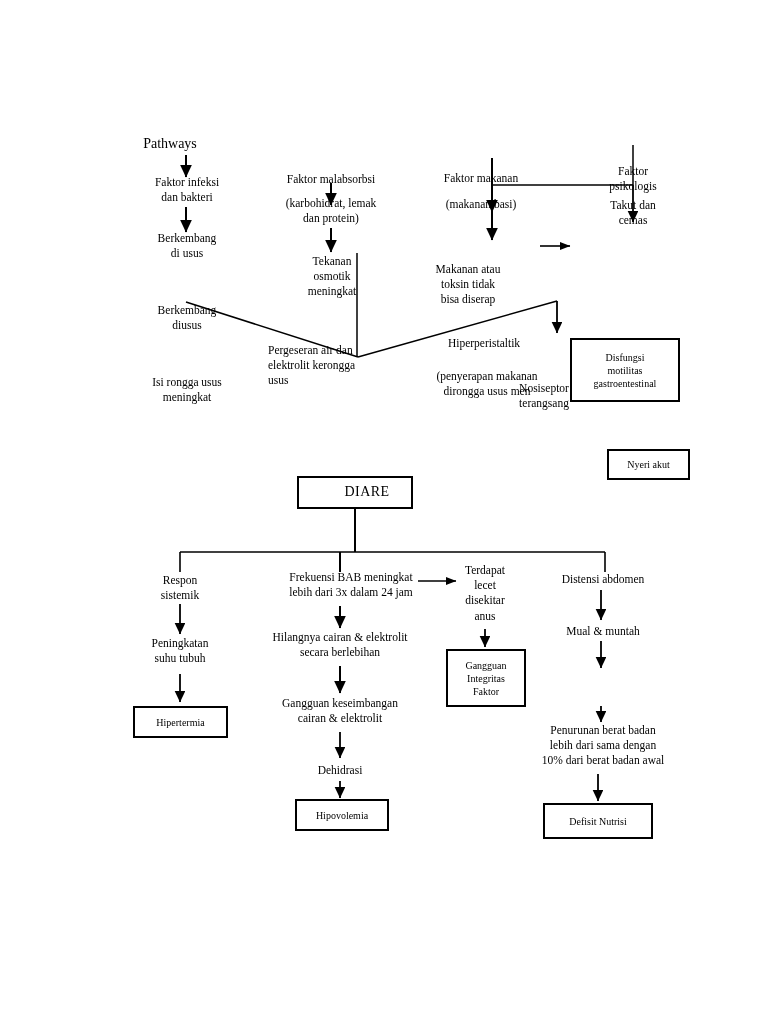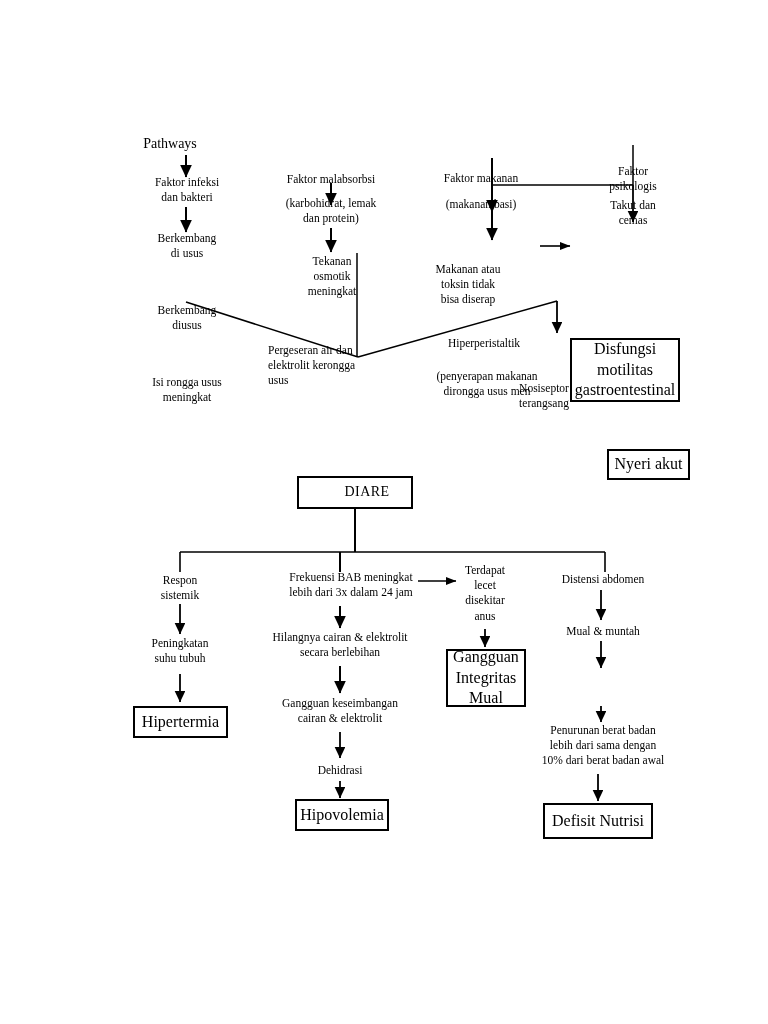--- a/index.html
+++ b/index.html
@@ -40,21 +40,21 @@
     line-height: 1.2;
   }
   .boxed {
     position: absolute;
     border: 2.5px solid #000000;
     background: #ffffff;
     display: flex;
     align-items: center;
     justify-content: center;
     text-align: center;
-    font-size: 16px;
+    font-size: 10px;
     line-height: 1.3;
     white-space: pre-line;
     box-sizing: border-box;
   }
   .big-label {
     font-size: 14px;
     letter-spacing: 0.4px;
   }
 </style>
 </head>
@@ -200,19 +200,19 @@
 gastroentestinal</div>
 
   <div class="boxed" style="left:607px; top:449px; width:83px; height:31px;">Nyeri akut</div>
 
   <div class="boxed big-label" style="left:297px; top:476px; width:116px; height:33px;padding-left:24px;">DIARE</div>
 
   <div class="boxed" style="left:133px; top:706px; width:95px; height:32px;">Hipertermia</div>
 
   <div class="boxed" style="left:446px; top:649px; width:80px; height:58px;">Gangguan
 Integritas
-Mual</div>
+Faktor</div>
 
   <div class="boxed" style="left:295px; top:799px; width:94px; height:32px;">Hipovolemia</div>
 
   <div class="boxed" style="left:543px; top:803px; width:110px; height:36px;">Defisit Nutrisi</div>
 
 </div>
 
 </body></html>

